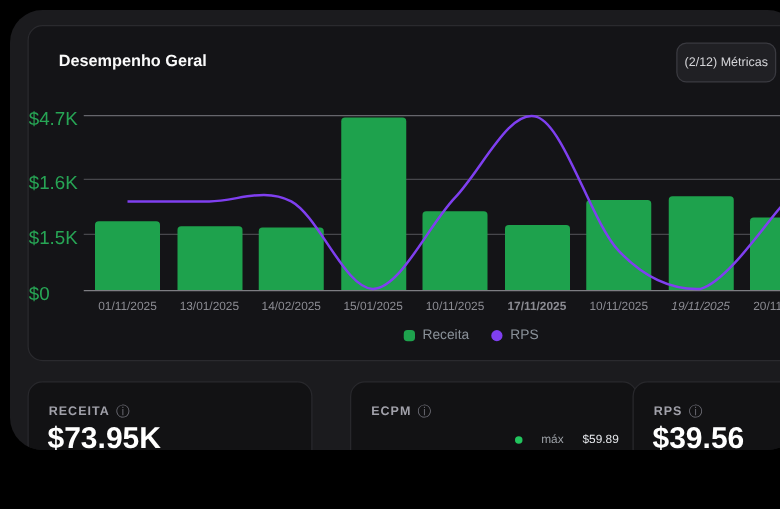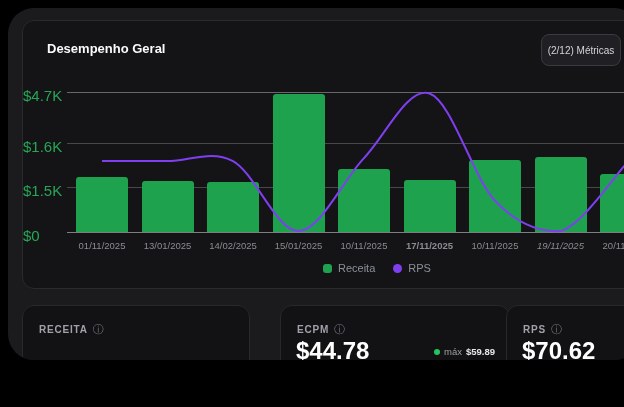--- a/index.html
+++ b/index.html
@@ -26,24 +26,24 @@
   .legend{position:absolute;left:300px;top:241px;display:flex;gap:18px;align-items:center;}
   .legend-item{display:flex;gap:6px;align-items:center;font-size:11px;color:#8a9199;cursor:pointer;}
   .legend-dot{width:9px;height:9px;display:inline-block;}
   
   .metric-card{position:absolute;top:297px;height:96px;background:#121214;
                border:1px solid #28282c;border-radius:12px;box-sizing:border-box;}
   .metric-label{position:absolute;left:16px;top:16px;font-size:10px;letter-spacing:.8px;
                 color:#a1a1aa;font-weight:600;display:flex;gap:5px;align-items:center;}
   .info-icon{color:#71717a;font-size:11px;font-weight:400;letter-spacing:0;cursor:pointer;}
   .metric-value{position:absolute;left:15px;top:31px;font-size:24px;font-weight:800;color:#fff;}
-  .anno{position:absolute;right:14px;display:flex;gap:4px;align-items:center;font-size:9.5px;margin-left:36px;}
+  .anno{position:absolute;right:14px;display:flex;gap:15px;align-items:center;font-size:9.5px;margin-left:36px;}
   .anno .dot{width:6px;height:6px;border-radius:50%;}
   .anno .alabel{color:#9ca0a6;}
-  .anno .avalue{color:#e5e7eb;font-weight:700;}
+  .anno .avalue{color:#e5e7eb;font-weight:400;}
 </style>
 </head>
 <body>
 
 <div class="backdrop">
 
   <div class="chart-card">
     <div class="card-title">Desempenho Geral</div>
     <div class="metrics-btn">(2/12) Métricas</div>
 
@@ -90,37 +90,37 @@
           <span>RPS</span>
         </div>
       </div>
   </div>
 
   <div class="metric-card" style="left:14px;width:228px;">
     <div class="metric-label">
       <span>RECEITA</span>
       <span class="info-icon">ⓘ</span>
     </div>
+    <div class="metric-value">$73.95K</div>
   </div>
 
   <div class="metric-card" style="left:272px;width:230px;">
     <div class="metric-label">
       <span>ECPM</span>
       <span class="info-icon">ⓘ</span>
     </div>
-    <div class="metric-value">$44.78</div>
     <div class="anno" style="top:40px;">
       <span class="dot" style="background:#22c55e;"></span>
       <span class="alabel">máx</span>
       <span class="avalue">$59.89</span>
     </div>
 
   </div>
 
   <div class="metric-card" style="left:498px;width:230px;">
     <div class="metric-label">
       <span>RPS</span>
       <span class="info-icon">ⓘ</span>
     </div>
-    <div class="metric-value">$70.62</div>
+    <div class="metric-value">$39.56</div>
   </div>
 
 </div>
 
 </body></html>

